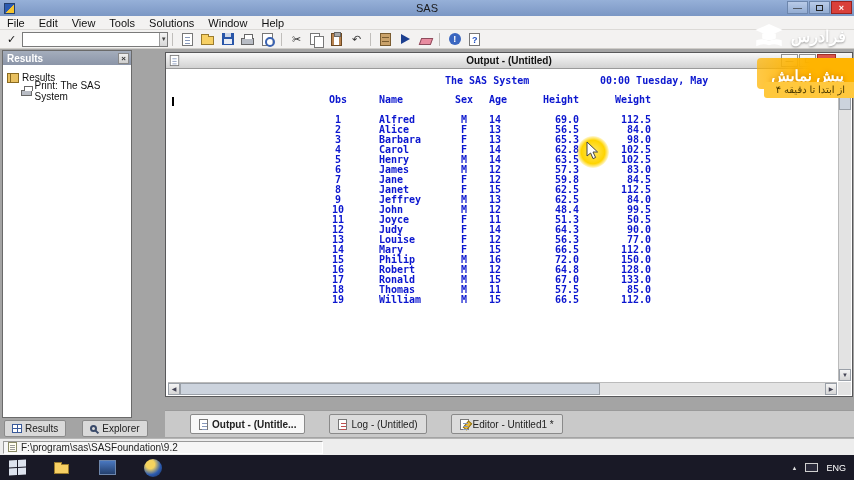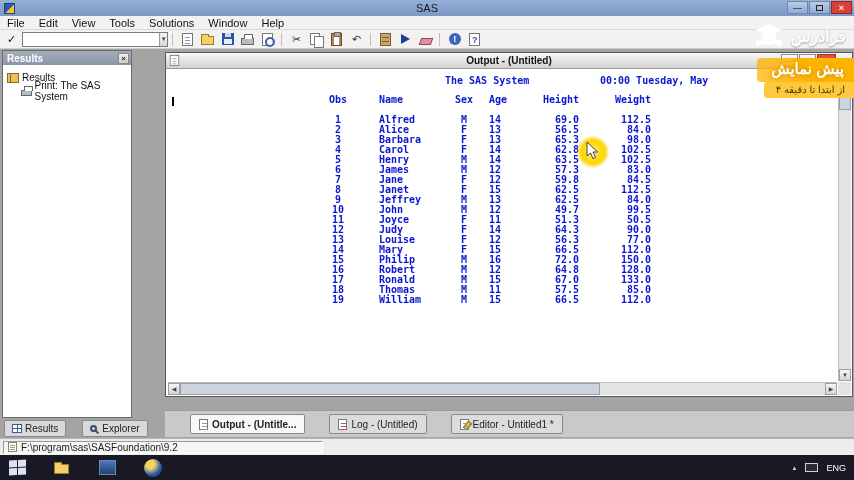--- a/index.html
+++ b/index.html
@@ -140,21 +140,21 @@
   .tray { margin-left:auto; display:flex; align-items:center; gap:8px; margin-right:8px; color:#fff; }
   .tray-chevron { font-size:6px; color:#ddd; }
   .tray-kbd { width:13px; height:9px; border:1px solid #cfcfcf; background:#2a2a3a; }
   .tray-lang { font-size:9px; color:#fff; }
 
   
   .fd-logo { position:absolute; top:22px; right:8px; display:flex; align-items:center; gap:5px; color:#fff; z-index:60;
     text-shadow:0 1px 2px rgba(0,0,0,.35); direction:rtl; }
   .fd-logo-text { font-size:16px; font-weight:bold; }
   .fd-b1 { position:absolute; top:58px; right:0; z-index:60; background:linear-gradient(90deg, rgba(255,180,0,.72), #ffb400 55%);
-    color:#fff; font-weight:bold; font-size:15px; padding:2px 10px 4px 14px; border-radius:4px 0 0 4px; direction:rtl;
+    color:#fff; font-weight:bold; font-size:15px; padding:9px 10px 4px 14px; border-radius:4px 0 0 4px; direction:rtl;
     text-shadow:0 0 5px #c87d00; }
   .fd-b2 { position:absolute; top:82px; right:0; z-index:60; background:#ffc83d; color:#4c3a00; font-size:10px;
     padding:2px 9px 3px 12px; border-radius:3px 0 0 3px; direction:rtl; }
 
   
   .cursor { position:absolute; left:577px; top:136px; width:32px; height:32px; z-index:70; pointer-events:none; }
   .cursor-glow { position:absolute; inset:0; border-radius:50%;
     background:radial-gradient(circle, #ffe96a 0%, #ffd400 52%, rgba(255,212,0,0) 74%); }
   .cursor svg { position:absolute; left:9px; top:5px; }
 </style>
@@ -283,21 +283,21 @@
           <div>
               <div class="srow"><span class="c-obs">1</span><span class="c-name">Alfred</span><span class="c-sex">M</span><span class="c-age">14</span><span class="c-hei">69.0</span><span class="c-wei">112.5</span></div>
               <div class="srow"><span class="c-obs">2</span><span class="c-name">Alice</span><span class="c-sex">F</span><span class="c-age">13</span><span class="c-hei">56.5</span><span class="c-wei">84.0</span></div>
               <div class="srow"><span class="c-obs">3</span><span class="c-name">Barbara</span><span class="c-sex">F</span><span class="c-age">13</span><span class="c-hei">65.3</span><span class="c-wei">98.0</span></div>
               <div class="srow"><span class="c-obs">4</span><span class="c-name">Carol</span><span class="c-sex">F</span><span class="c-age">14</span><span class="c-hei">62.8</span><span class="c-wei">102.5</span></div>
               <div class="srow"><span class="c-obs">5</span><span class="c-name">Henry</span><span class="c-sex">M</span><span class="c-age">14</span><span class="c-hei">63.5</span><span class="c-wei">102.5</span></div>
               <div class="srow"><span class="c-obs">6</span><span class="c-name">James</span><span class="c-sex">M</span><span class="c-age">12</span><span class="c-hei">57.3</span><span class="c-wei">83.0</span></div>
               <div class="srow"><span class="c-obs">7</span><span class="c-name">Jane</span><span class="c-sex">F</span><span class="c-age">12</span><span class="c-hei">59.8</span><span class="c-wei">84.5</span></div>
               <div class="srow"><span class="c-obs">8</span><span class="c-name">Janet</span><span class="c-sex">F</span><span class="c-age">15</span><span class="c-hei">62.5</span><span class="c-wei">112.5</span></div>
               <div class="srow"><span class="c-obs">9</span><span class="c-name">Jeffrey</span><span class="c-sex">M</span><span class="c-age">13</span><span class="c-hei">62.5</span><span class="c-wei">84.0</span></div>
-              <div class="srow"><span class="c-obs">10</span><span class="c-name">John</span><span class="c-sex">M</span><span class="c-age">12</span><span class="c-hei">49.7</span><span class="c-wei">99.5</span></div>
+              <div class="srow"><span class="c-obs">10</span><span class="c-name">John</span><span class="c-sex">M</span><span class="c-age">12</span><span class="c-hei">48.4</span><span class="c-wei">99.5</span></div>
               <div class="srow"><span class="c-obs">11</span><span class="c-name">Joyce</span><span class="c-sex">F</span><span class="c-age">11</span><span class="c-hei">51.3</span><span class="c-wei">50.5</span></div>
               <div class="srow"><span class="c-obs">12</span><span class="c-name">Judy</span><span class="c-sex">F</span><span class="c-age">14</span><span class="c-hei">64.3</span><span class="c-wei">90.0</span></div>
               <div class="srow"><span class="c-obs">13</span><span class="c-name">Louise</span><span class="c-sex">F</span><span class="c-age">12</span><span class="c-hei">56.3</span><span class="c-wei">77.0</span></div>
               <div class="srow"><span class="c-obs">14</span><span class="c-name">Mary</span><span class="c-sex">F</span><span class="c-age">15</span><span class="c-hei">66.5</span><span class="c-wei">112.0</span></div>
               <div class="srow"><span class="c-obs">15</span><span class="c-name">Philip</span><span class="c-sex">M</span><span class="c-age">16</span><span class="c-hei">72.0</span><span class="c-wei">150.0</span></div>
               <div class="srow"><span class="c-obs">16</span><span class="c-name">Robert</span><span class="c-sex">M</span><span class="c-age">12</span><span class="c-hei">64.8</span><span class="c-wei">128.0</span></div>
               <div class="srow"><span class="c-obs">17</span><span class="c-name">Ronald</span><span class="c-sex">M</span><span class="c-age">15</span><span class="c-hei">67.0</span><span class="c-wei">133.0</span></div>
               <div class="srow"><span class="c-obs">18</span><span class="c-name">Thomas</span><span class="c-sex">M</span><span class="c-age">11</span><span class="c-hei">57.5</span><span class="c-wei">85.0</span></div>
               <div class="srow"><span class="c-obs">19</span><span class="c-name">William</span><span class="c-sex">M</span><span class="c-age">15</span><span class="c-hei">66.5</span><span class="c-wei">112.0</span></div>
             </div>

